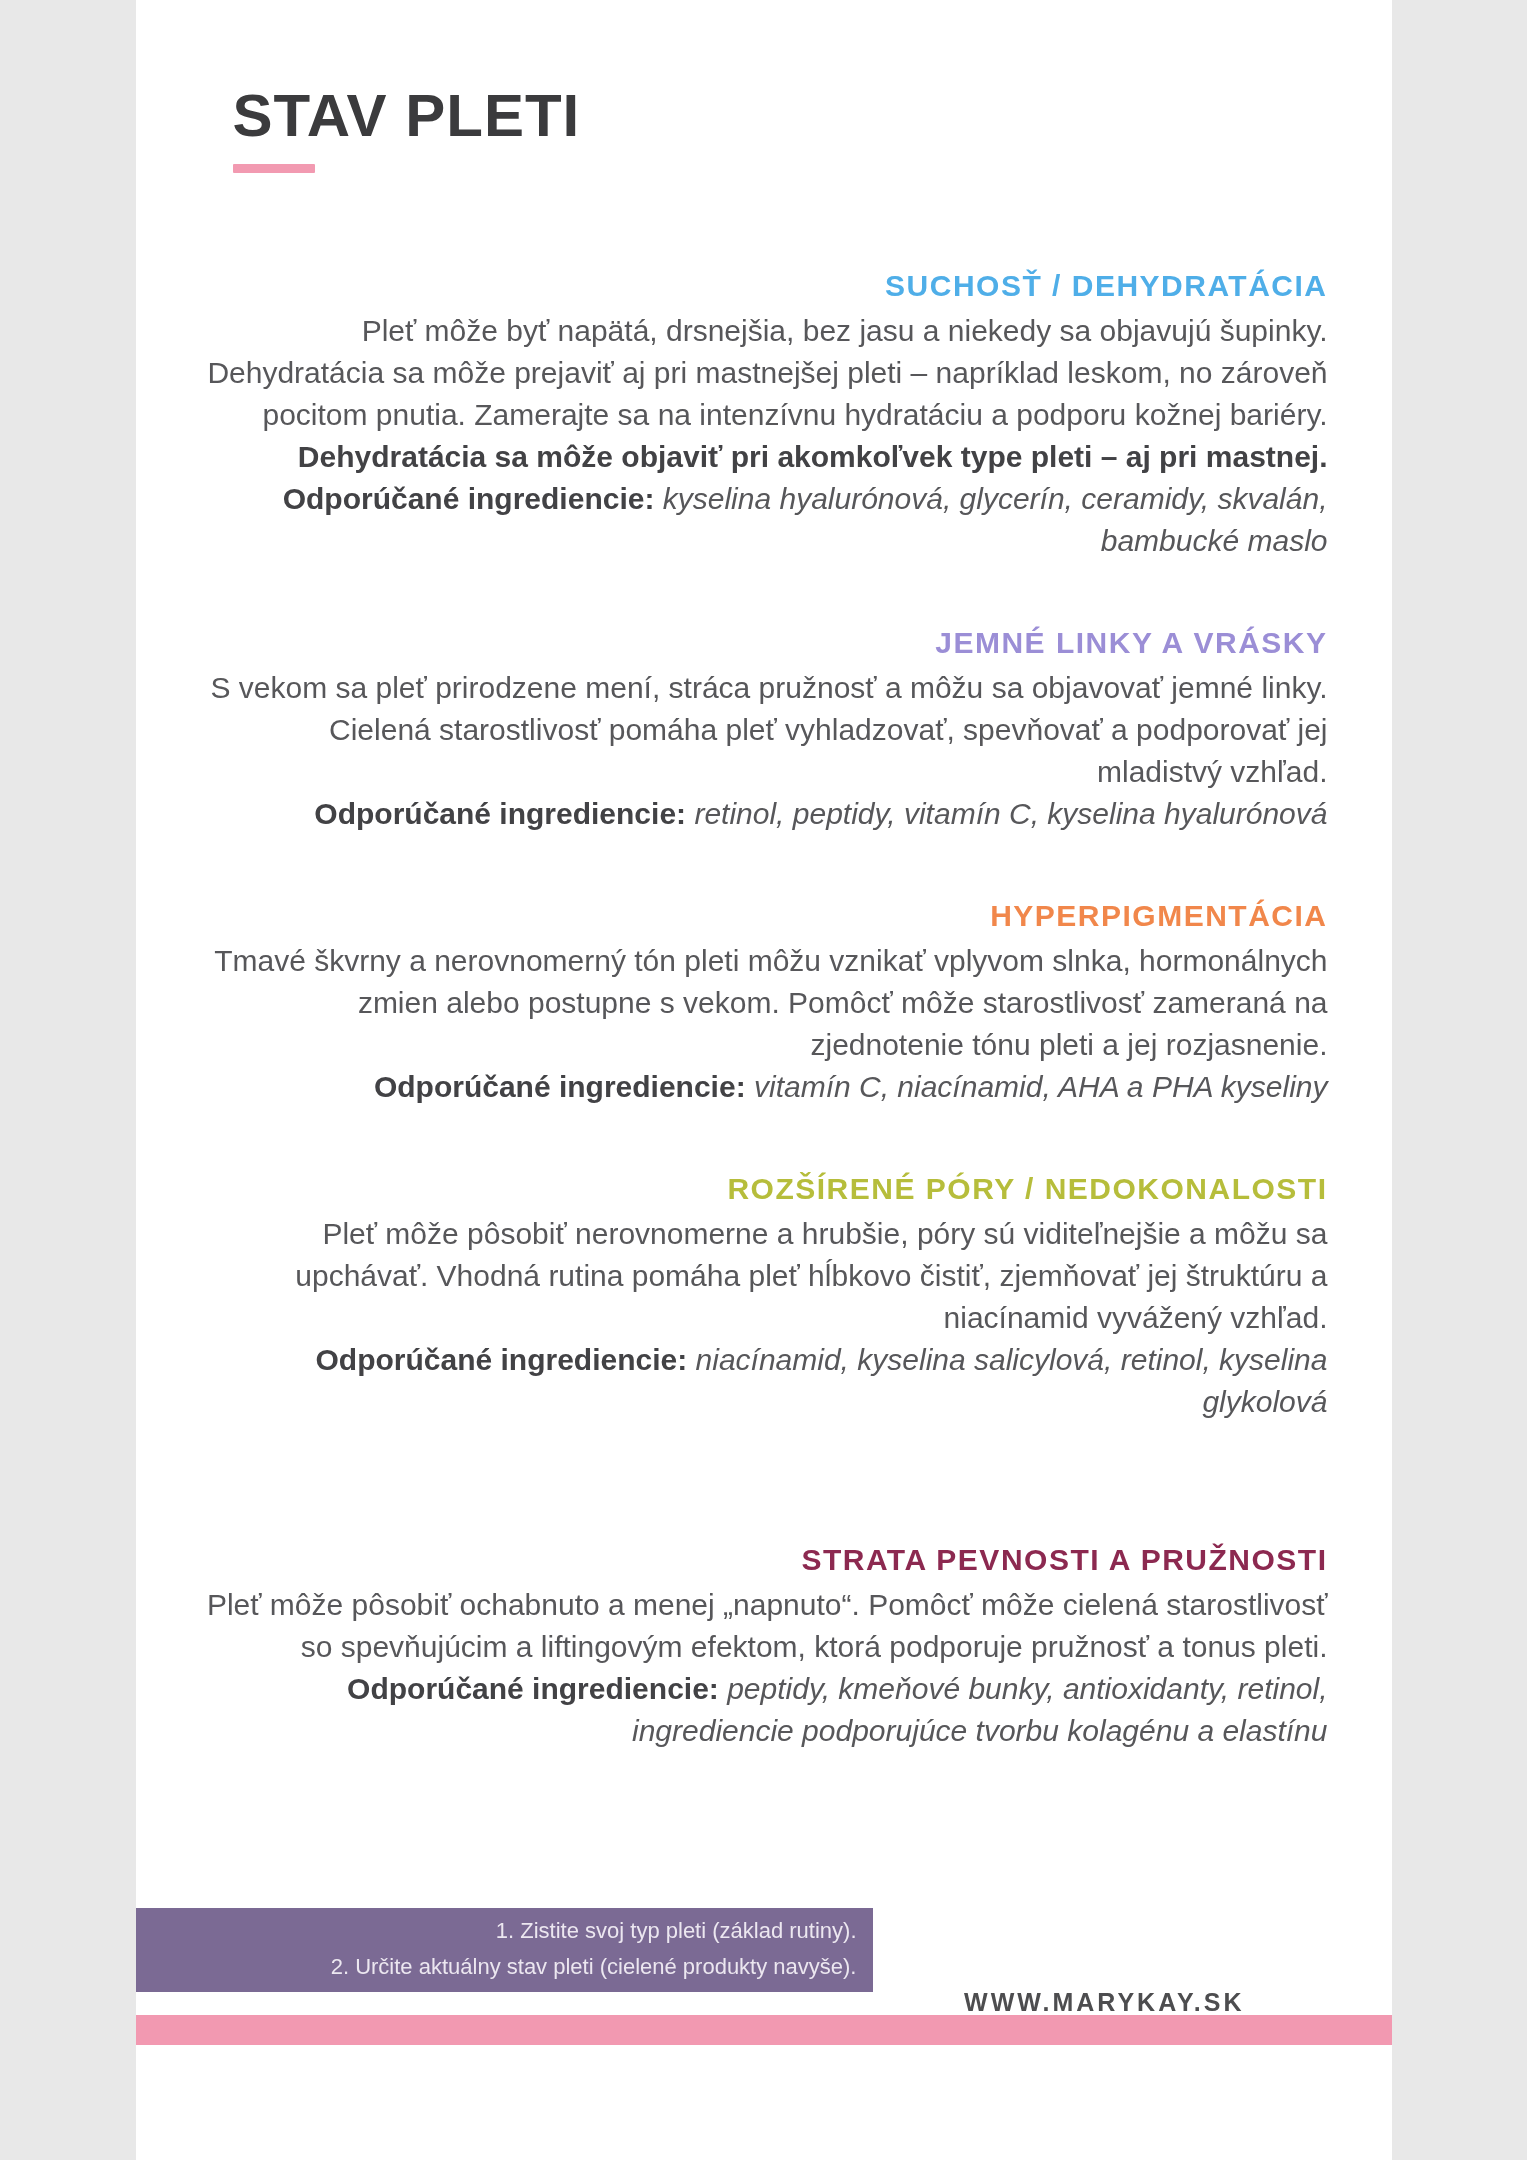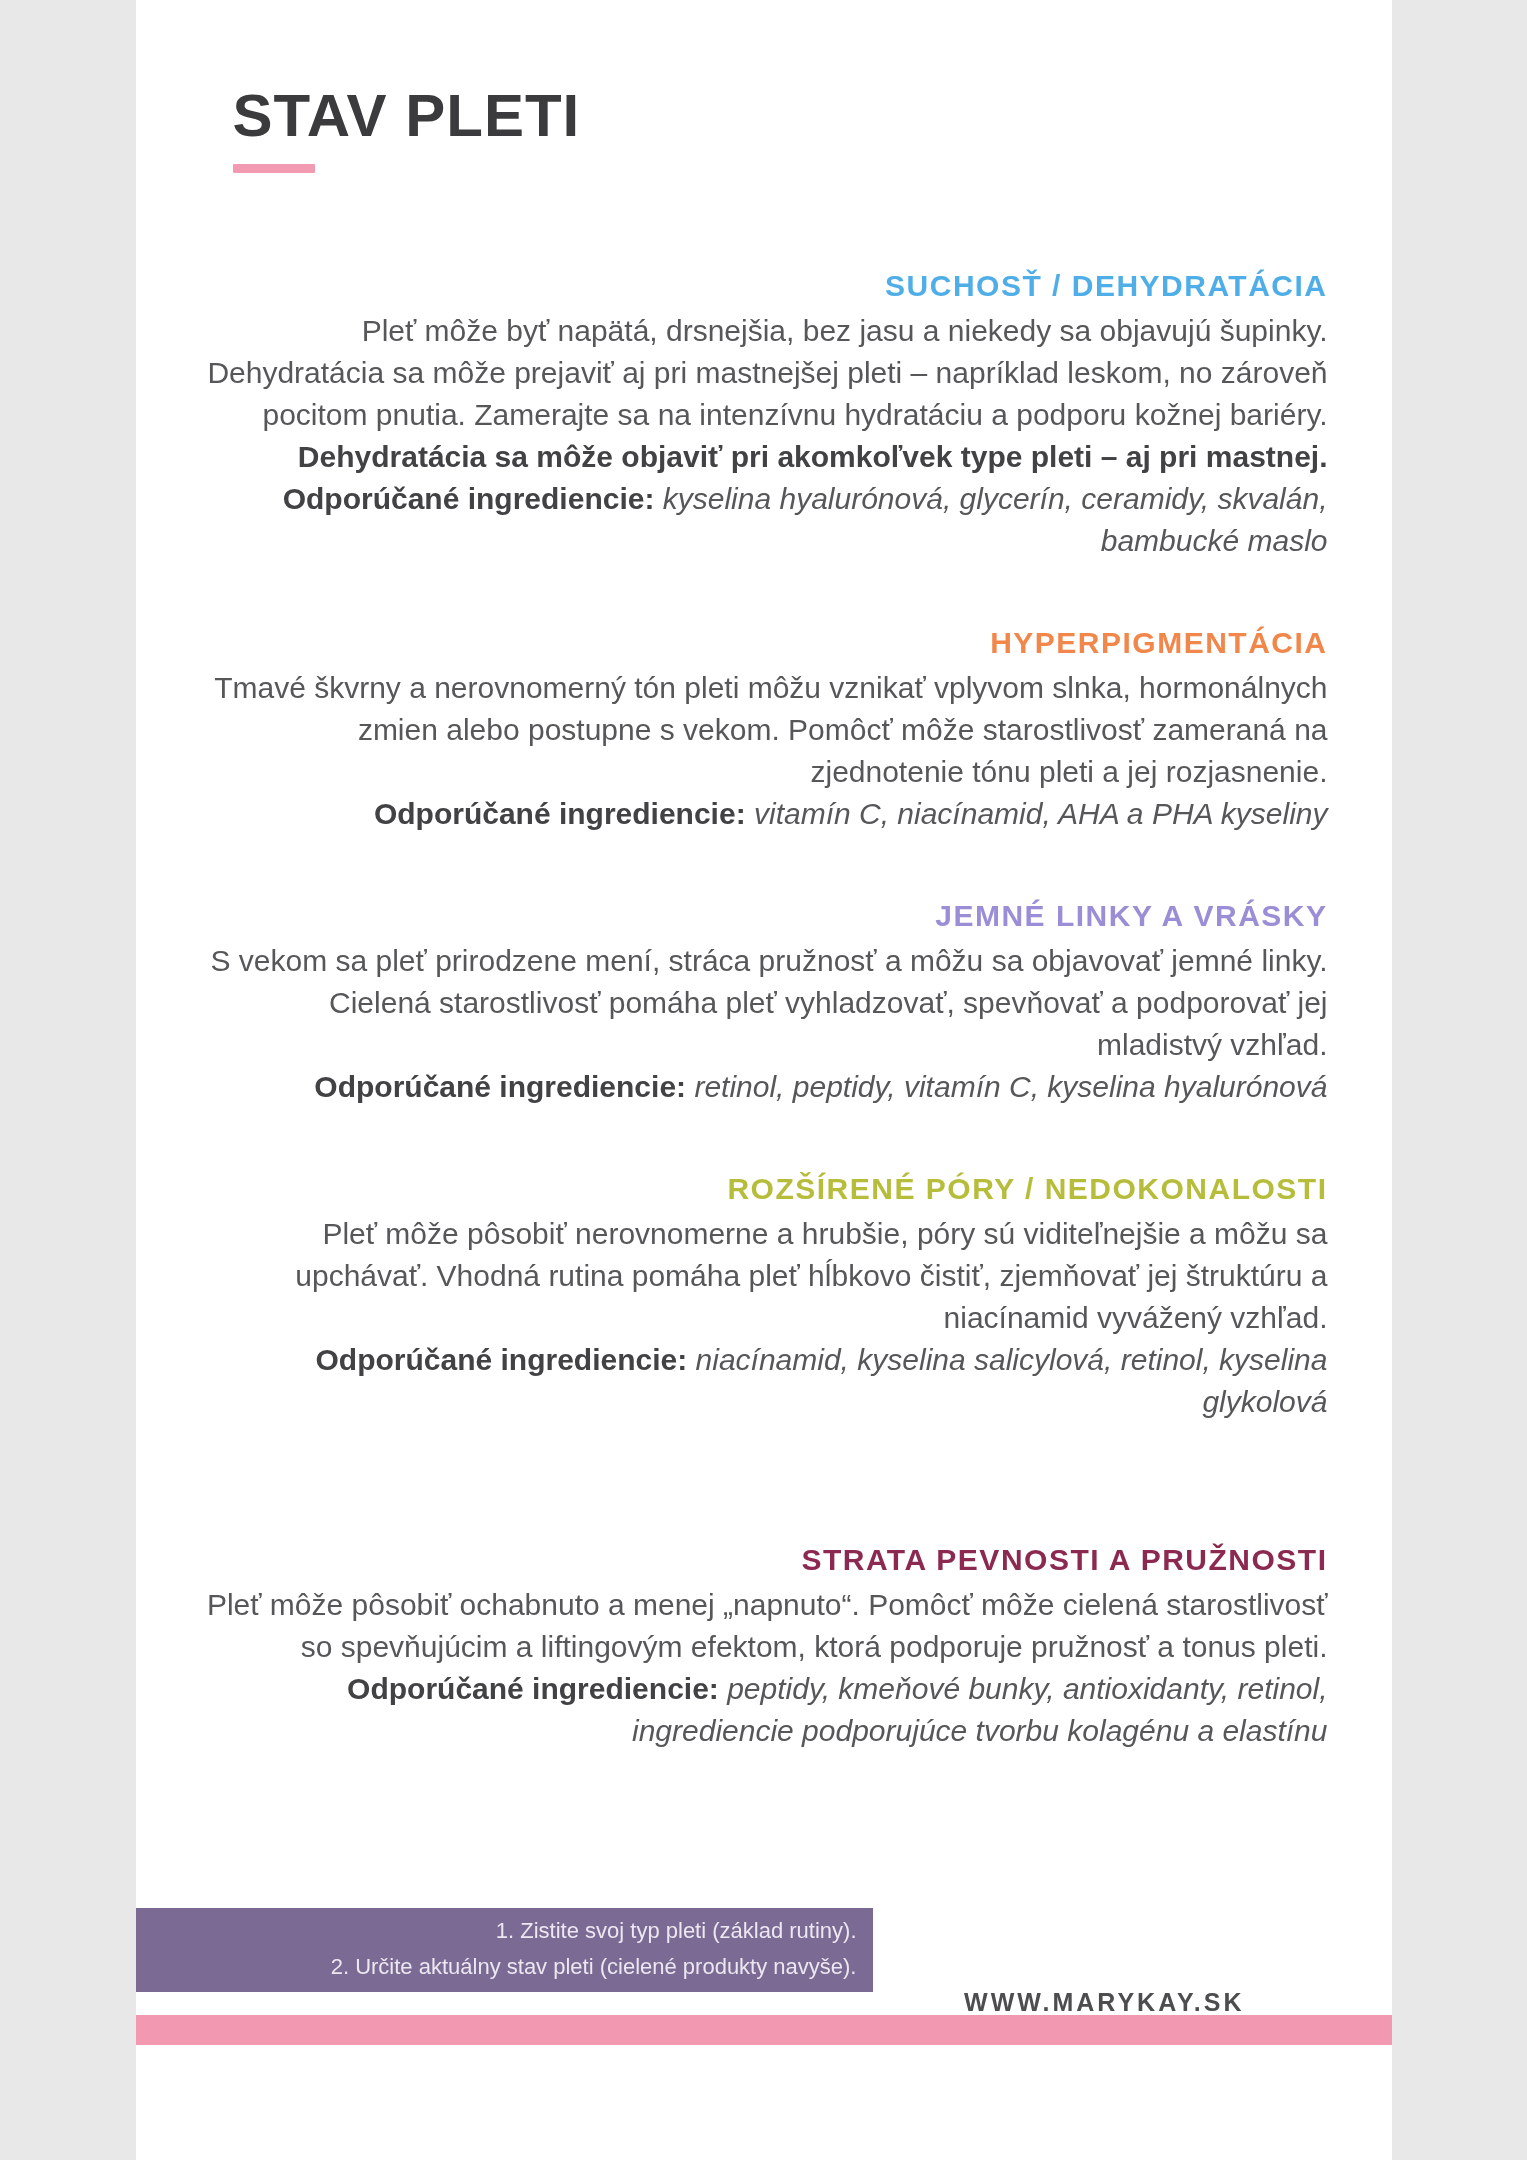--- a/index.html
+++ b/index.html
@@ -94,29 +94,29 @@
 
   <main class="content" style="color: rgb(87, 87, 90);">
 
     <section class="skin-section first">
       <h2 class="section-heading" style="color: rgb(79, 174, 232);">SUCHOSŤ / DEHYDRATÁCIA</h2>
       <p class="section-body"><span>Pleť môže byť napätá, drsnejšia, bez jasu a niekedy sa objavujú šupinky. Dehydratácia sa môže prejaviť aj pri mastnejšej pleti – napríklad leskom, no zároveň pocitom pnutia. Zamerajte sa na intenzívnu hydratáciu a podporu kožnej bariéry. </span><strong>Dehydratácia sa môže objaviť pri akomkoľvek type pleti – aj pri mastnej.</strong></p>
       <p class="ingredients"><strong>Odporúčané ingrediencie:</strong><em> kyselina hyalurónová, glycerín, ceramidy, skvalán, bambucké maslo</em></p>
     </section>
 
     <section class="skin-section">
+      <h2 class="section-heading" style="color: rgb(155, 142, 214);">JEMNÉ LINKY A VRÁSKY</h2>
+      <p class="section-body"><span>S vekom sa pleť prirodzene mení, stráca pružnosť a môžu sa objavovať jemné linky. Cielená starostlivosť pomáha pleť vyhladzovať, spevňovať a podporovať jej mladistvý vzhľad.</span><strong></strong></p>
+      <p class="ingredients"><strong>Odporúčané ingrediencie:</strong><em> retinol, peptidy, vitamín C, kyselina hyalurónová</em></p>
+    </section>
+
+    <section class="skin-section">
       <h2 class="section-heading" style="color: rgb(241, 135, 75);">HYPERPIGMENTÁCIA</h2>
       <p class="section-body"><span>Tmavé škvrny a nerovnomerný tón pleti môžu vznikať vplyvom slnka, hormonálnych zmien alebo postupne s vekom. Pomôcť môže starostlivosť zameraná na zjednotenie tónu pleti a jej rozjasnenie.</span><strong></strong></p>
       <p class="ingredients"><strong>Odporúčané ingrediencie:</strong><em> vitamín C, niacínamid, AHA a PHA kyseliny</em></p>
-    </section>
-
-    <section class="skin-section">
-      <h2 class="section-heading" style="color: rgb(155, 142, 214);">JEMNÉ LINKY A VRÁSKY</h2>
-      <p class="section-body"><span>S vekom sa pleť prirodzene mení, stráca pružnosť a môžu sa objavovať jemné linky. Cielená starostlivosť pomáha pleť vyhladzovať, spevňovať a podporovať jej mladistvý vzhľad.</span><strong></strong></p>
-      <p class="ingredients"><strong>Odporúčané ingrediencie:</strong><em> retinol, peptidy, vitamín C, kyselina hyalurónová</em></p>
     </section>
 
     <section class="skin-section">
       <h2 class="section-heading" style="color: rgb(182, 189, 59);">ROZŠÍRENÉ PÓRY / NEDOKONALOSTI</h2>
       <p class="section-body"><span>Pleť môže pôsobiť nerovnomerne a hrubšie, póry sú viditeľnejšie a môžu sa upchávať. Vhodná rutina pomáha pleť hĺbkovo čistiť, zjemňovať jej štruktúru a niacínamid vyvážený vzhľad.</span><strong></strong></p>
       <p class="ingredients"><strong>Odporúčané ingrediencie:</strong><em> niacínamid, kyselina salicylová, retinol, kyselina glykolová</em></p>
     </section>
 
     <section class="skin-section last">
       <h2 class="section-heading" style="color: rgb(140, 41, 80);">STRATA PEVNOSTI A PRUŽNOSTI</h2>

